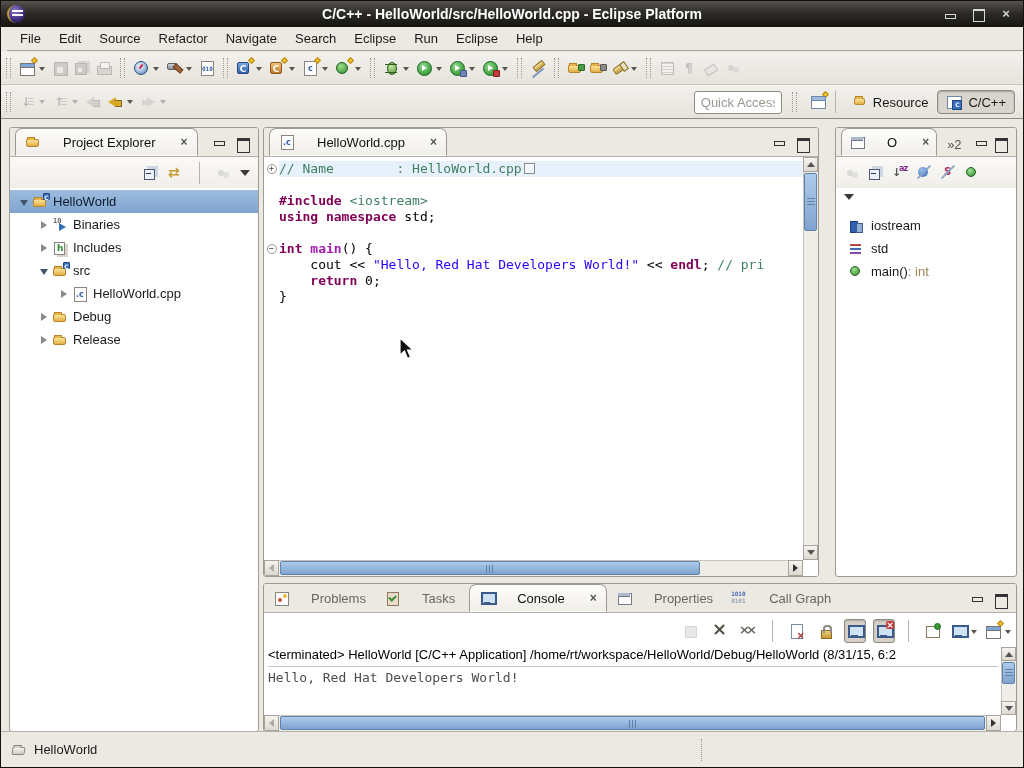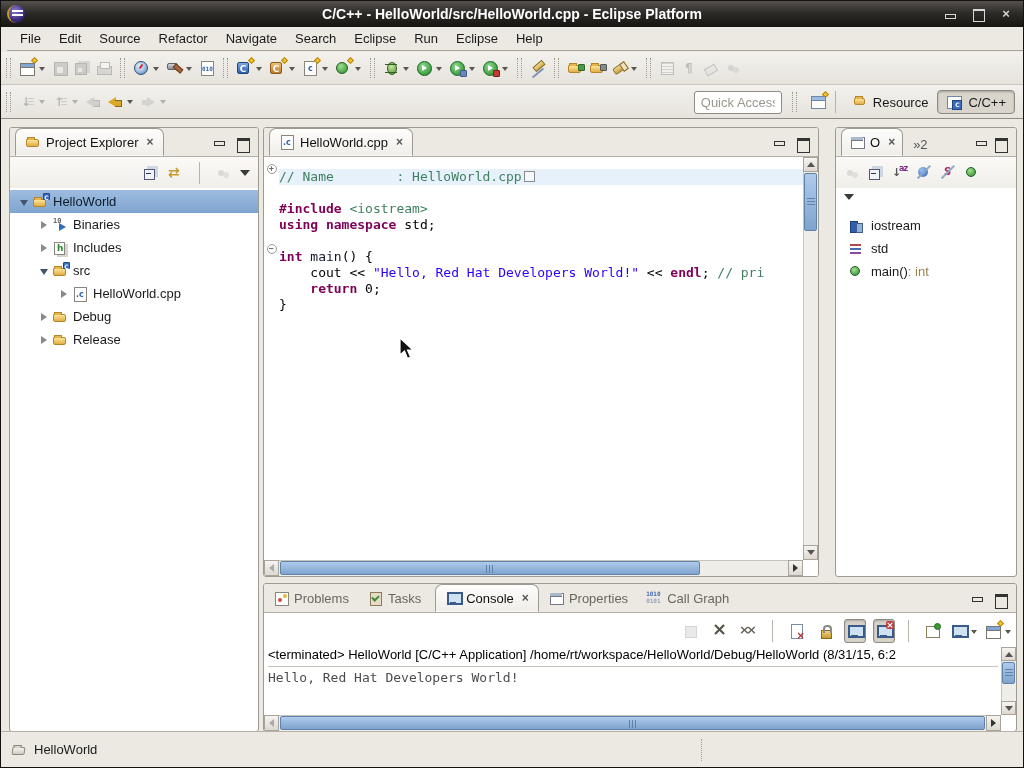--- a/index.html
+++ b/index.html
@@ -102,21 +102,21 @@
   .persp-btn.pressed { background:#D9D5CD; border:1px solid #8f8b83; box-shadow:inset 0 1px 2px rgba(0,0,0,.25); }
   .ic-window::before { content:""; position:absolute; left:1px; top:2px; width:13px; height:11px; background:#fff; border:1px solid #6f86a8; }
   .ic-window::after { content:""; position:absolute; left:1px; top:2px; width:13px; height:3px; background:#9dbbdf; border:1px solid #6f86a8; }
   .ic-persp-res .foldr { left:3px; top:4px; width:11px; height:7px; }
   .ic-persp-cdt::before { content:""; position:absolute; left:1px; top:2px; width:13px; height:11px; background:#fff; border:1px solid #6f86a8; }
   .ic-persp-cdt::after { content:"C"; position:absolute; right:0; bottom:0; width:8px; height:8px; background:#3a6fc0; border:1px solid #24467e; color:#fff; font:bold 6px/8px "DejaVu Sans", sans-serif; text-align:center; }
 
   
   .panel { position:absolute; background:#fff; border:1px solid #9e9a91; border-radius:3px; overflow:hidden; }
   .tabstrip { height:29px; background:#ECE9E3; border-bottom:1px solid #b3afa6; display:flex; align-items:flex-end; position:relative; }
-  .tab { display:flex; align-items:center; gap:5px; height:28px; padding:0 9px; color:#6a675f; }
+  .tab { display:flex; align-items:center; gap:22px; height:28px; padding:0 9px; color:#6a675f; }
   .tab.active { background:linear-gradient(#FDFDFC,#F0EEE9); border:1px solid #9e9a91; border-bottom:1px solid #FBFAF8; border-radius:7px 7px 0 0; margin-left:5px; color:#111; }
   .tabclose { font-weight:bold; font-size:12px; color:#555; margin-left:3px; }
   .viewbtns { margin-left:auto; display:flex; gap:12px; align-items:center; padding:0 9px 6px 0; }
   .vb { position:relative; width:12px; height:12px; }
   .vb-min::after { content:""; position:absolute; left:1px; top:3px; width:9px; height:3px; border:1px solid #333; }
   .vb-max::after { content:""; position:absolute; left:0; top:0; width:11px; height:11px; border:1px solid #333; border-top-width:3px; }
   .viewtoolbar { height:31px; display:flex; align-items:center; justify-content:flex-end; gap:9px; padding:0 8px; background:linear-gradient(#FBFAF8,#F0EEE9); }
   .menu-tri { width:0; height:0; border:5px solid transparent; border-top:6px solid #3c3a36; margin-top:5px; }
 
   
@@ -148,28 +148,28 @@
   .ic-cppfile::before { content:""; position:absolute; left:2px; top:1px; width:11px; height:13px; background:#fff; border:1px solid #8a857c; }
   .ic-cppfile::after { content:".c"; position:absolute; left:4px; top:4px; font:bold 8px/9px "DejaVu Sans", sans-serif; color:#2f5fae; }
 
   
   .editor-body { position:absolute; left:0; right:0; top:29px; bottom:0; background:#fff; }
   .fold-margin { position:absolute; left:0; top:0; bottom:16px; width:15px; background:#fff; padding-top:4px; }
   .fold-cell { height:16px; display:flex; align-items:center; justify-content:center; }
   .fold-marker { width:10px; height:10px; border:1px solid #999; border-radius:50%; background:#fff; color:#666;
     font:bold 8px/8px "DejaVu Sans Mono", monospace; text-align:center; }
   .code-area { position:absolute; left:15px; right:15px; top:0; bottom:16px; overflow:hidden; padding-top:4px;
-    font:13px/16px "DejaVu Sans Mono", monospace;margin-top:8px; }
+    font:13px/16px "DejaVu Sans Mono", monospace; }
   .code-line { height:16px; white-space:pre; }
   .code-line.current-line { background:#E7F1FC; }
   .tok-kw { color:#7f0055; font-weight:bold; }
   .tok-str { color:#2a00ff; }
   .tok-com { color:#3f7f5f; }
   .tok-hdr { color:#3f7f5f; }
-  .tok-fn { color:#0f172a; font-weight:normal; }
+  .tok-fn { color:#a21caf; font-weight:bold; }
   .tok-plain { color:#000; }
   .fold-box { display:inline-block; width:11px; height:11px; border:1px solid #8a8a8a; margin-left:2px; vertical-align:-1px; background:#f4f8fc; }
 
   
   .sb-btn { position:absolute; background:linear-gradient(#f6f4f0,#ddd9d1); border:1px solid #a8a49b; display:flex; align-items:center; justify-content:center; }
   .sb-tri { width:0; height:0; }
   .tri-up { border-left:4px solid transparent; border-right:4px solid transparent; border-bottom:5px solid #555; }
   .tri-down { border-left:4px solid transparent; border-right:4px solid transparent; border-top:5px solid #555; }
   .tri-left { border-top:4px solid transparent; border-bottom:4px solid transparent; border-right:5px solid #aaa; }
   .tri-right { border-top:4px solid transparent; border-bottom:4px solid transparent; border-left:5px solid #333; }

